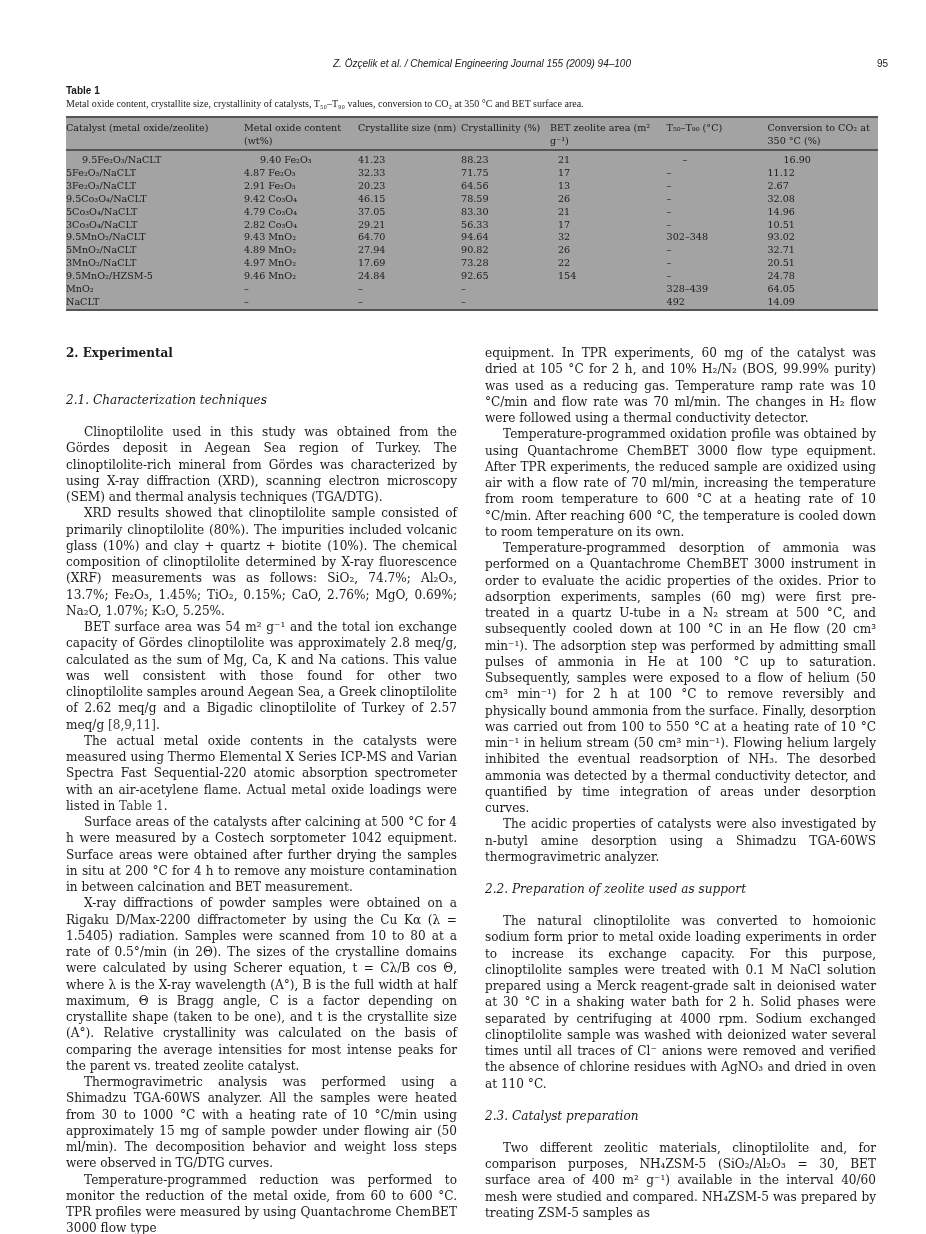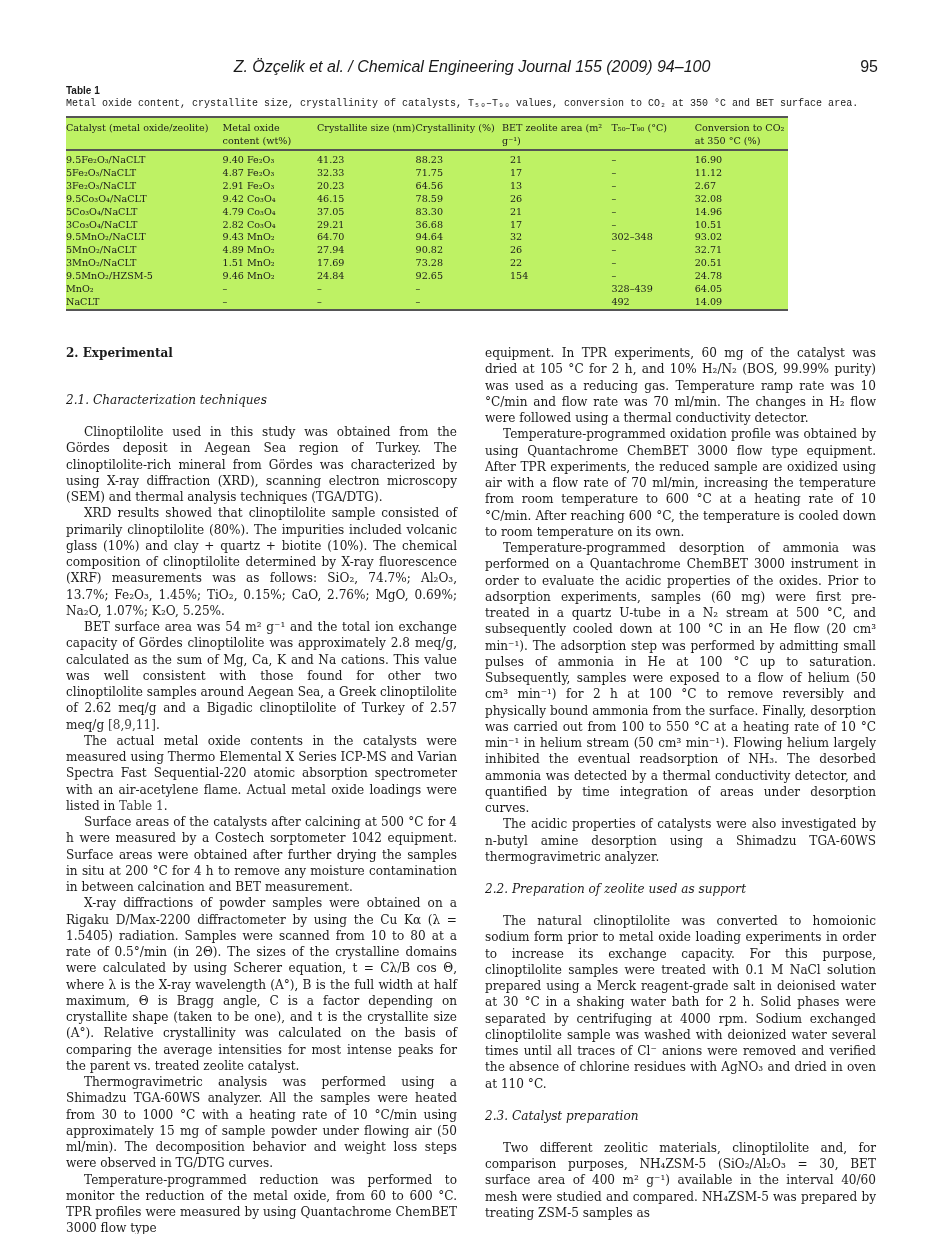--- a/index.html
+++ b/index.html
@@ -1,32 +1,32 @@
 <!DOCTYPE html>
 <html><head>
 <meta charset="utf-8">
 <style>
   html, body { margin: 0; padding: 0; background: #ffffff; }
   body { width: 926px; height: 1234px; position: relative; overflow: hidden;
          font-family: "DejaVu Serif", "Liberation Serif", serif; color: #1a1a1a; }
-  .running-head { position: absolute; top: 58px; left: 66px; width: 812px; height: 14px;
-                  font-family: "Liberation Sans", sans-serif; font-size: 16px; }
+  .running-head { position: absolute; top: 58px; left: 76px; width: 812px; height: 14px;
+                  font-family: "Liberation Sans", sans-serif; font-size: 10px; }
   .running-head .citation { position: absolute; left: 0; right: 0; text-align: center; font-style: italic; }
   .running-head .page-num { position: absolute; right: 0; }
   .table-label { position: absolute; top: 85px; left: 66px; font-family: "Liberation Sans", sans-serif;
                  font-size: 10px; font-weight: bold; }
-  .table-caption { position: absolute; top: 98px; left: 66px; font-family: Liberation Mono, monospace;
+  .table-caption { position: absolute; top: 98px; left: 66px; font-family: Liberation Serif, serif;
                    font-size: 10px; }
-  .table-wrap { position: absolute; top: 116px; left: 66px; width: 722px; background: #bef264;
+  .table-wrap { position: absolute; top: 116px; left: 66px; width: 812px; background: #a3a3a3;
                 border-top: 2px solid #555; border-bottom: 2px solid #555; }
   table.data { border-collapse: collapse; width: 100%; font-family: "DejaVu Serif", serif; font-size: 9.6px; }
   table.data th { text-align: left; font-weight: normal; vertical-align: top; padding: 3px 0 2px 0;
                   line-height: 13px; border-bottom: 2px solid #555; }
   table.data td { padding: 0; line-height: 12.9px; white-space: nowrap; }
-  table.data tbody tr:first-child td { padding-top: 3px; }
+  table.data tbody tr:first-child td { padding-top: 3px; padding-left: 16px; }
   .c0 { width: 176px; } .c1 { width: 106px; } .c2 { width: 112px; } .c3 { width: 94px; }
   .c4 { width: 123px; } .c5 { width: 95px; } .c6 { width: 104px; }
   .col { position: absolute; top: 345px; width: 391px; font-size: 12.1px; line-height: 16.25px;
          text-align: justify; }
   .col.left { left: 66px; }
   .col.right { left: 485px; }
   .col p { margin: 0; text-indent: 18px; }
   .col h2 { margin: 0 0 31px 0; font-size: 12px; font-weight: bold; line-height: 16px; }
   .col h3 { margin: 0 0 16px 0; font-size: 12.1px; font-weight: normal; font-style: italic; line-height: 16px; }
   .col h3.spaced { margin-top: 16px; }
@@ -99,21 +99,21 @@
           <td class="c2" style="padding-left: 0px;">37.05</td>
           <td class="c3" style="padding-left: 0px;">83.30</td>
           <td class="c4" style="padding-left: 8px;">21</td>
           <td class="c5">–</td>
           <td class="c6">14.96</td>
         </tr>
         <tr>
           <td class="c0">3Co₃O₄/NaCLT</td>
           <td class="c1">2.82 Co₃O₄</td>
           <td class="c2" style="padding-left: 0px;">29.21</td>
-          <td class="c3" style="padding-left: 0px;">36.68</td>
+          <td class="c3" style="padding-left: 0px;">56.33</td>
           <td class="c4" style="padding-left: 8px;">17</td>
           <td class="c5">–</td>
           <td class="c6">10.51</td>
         </tr>
         <tr>
           <td class="c0">9.5MnO₂/NaCLT</td>
           <td class="c1">9.43 MnO₂</td>
           <td class="c2" style="padding-left: 0px;">64.70</td>
           <td class="c3" style="padding-left: 0px;">94.64</td>
           <td class="c4" style="padding-left: 8px;">32</td>
@@ -124,21 +124,21 @@
           <td class="c0">5MnO₂/NaCLT</td>
           <td class="c1">4.89 MnO₂</td>
           <td class="c2" style="padding-left: 0px;">27.94</td>
           <td class="c3" style="padding-left: 0px;">90.82</td>
           <td class="c4" style="padding-left: 8px;">26</td>
           <td class="c5">–</td>
           <td class="c6">32.71</td>
         </tr>
         <tr>
           <td class="c0">3MnO₂/NaCLT</td>
-          <td class="c1">1.51 MnO₂</td>
+          <td class="c1">4.97 MnO₂</td>
           <td class="c2" style="padding-left: 0px;">17.69</td>
           <td class="c3" style="padding-left: 0px;">73.28</td>
           <td class="c4" style="padding-left: 8px;">22</td>
           <td class="c5">–</td>
           <td class="c6">20.51</td>
         </tr>
         <tr>
           <td class="c0">9.5MnO₂/HZSM-5</td>
           <td class="c1">9.46 MnO₂</td>
           <td class="c2" style="padding-left: 0px;">24.84</td>

